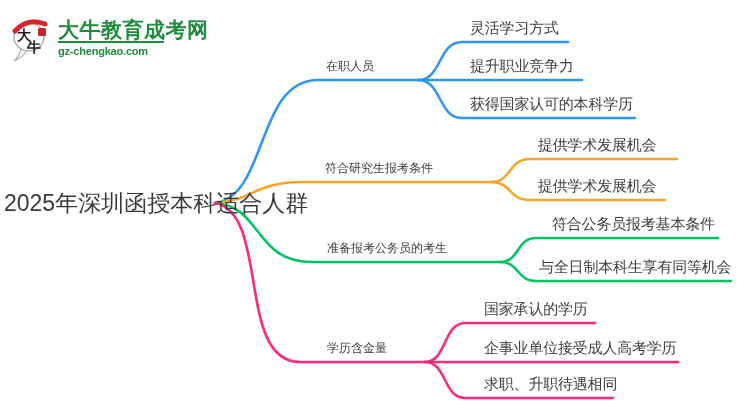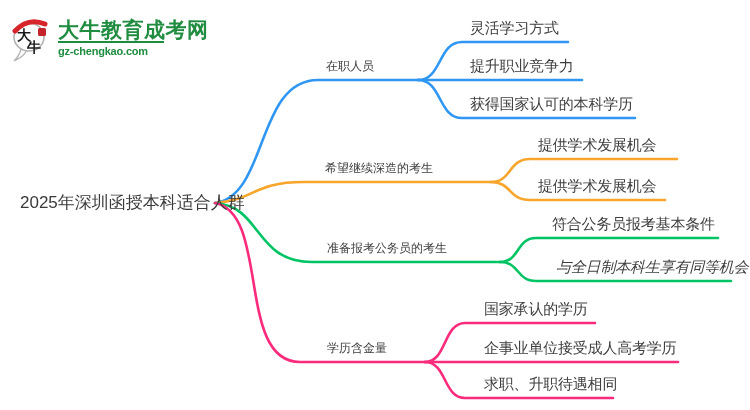--- a/index.html
+++ b/index.html
@@ -6,21 +6,21 @@
   #canvas{
     position:relative;width:750px;height:410px;background:#ffffff;overflow:hidden;
     font-family:"Liberation Sans","DejaVu Sans",sans-serif;
   }
   #edges{position:absolute;left:0;top:0;width:750px;height:410px;}
   .node-label{position:absolute;white-space:nowrap;color:#3e3e3e;}
   .node-label.main{font-size:12px;line-height:20px;}
   .node-label.sub{font-size:15px;line-height:20px;letter-spacing:-0.2px;}
   .root-label{
     position:absolute;left:4px;top:192px;width:210px;height:22px;line-height:22px;
-    font-size:17px;color:#3a3a3a;text-align:right;white-space:nowrap;margin-left:16px;
+    font-size:23px;color:#3a3a3a;text-align:right;white-space:nowrap;
   }
   .logo{position:absolute;left:12px;top:14px;width:175px;height:52px;cursor:pointer;}
   .logo-icon{position:absolute;left:0;top:2px;}
   .logo-title{
     position:absolute;left:46px;top:7px;font-size:21px;font-weight:bold;
     color:#1f8c40;line-height:17px;white-space:nowrap;letter-spacing:0.5px;
   }
   .logo-divider{position:absolute;left:46px;top:27px;width:106px;height:2px;background:#1f8c40;}
   .logo-domain{
     position:absolute;left:46px;top:30px;font-size:11px;font-weight:bold;
@@ -65,22 +65,22 @@
 
   <div class="root-label">2025年深圳函授本科适合人群</div>
 
   <div id="labels">
       <div class="node-label sub" style="left: 470px; top: 18px;">灵活学习方式</div>
       <div class="node-label sub" style="left: 470px; top: 56px;">提升职业竞争力</div>
       <div class="node-label sub" style="left: 470px; top: 94px;">获得国家认可的本科学历</div>
       <div class="node-label main" style="left: 326px; top: 56px;">在职人员</div>
       <div class="node-label sub" style="left: 538px; top: 135px;">提供学术发展机会</div>
       <div class="node-label sub" style="left: 538px; top: 176px; text-align: right;">提供学术发展机会</div>
-      <div class="node-label main" style="left: 325px; top: 158px;">希望继续深造的考生</div>
+      <div class="node-label main" style="left: 325px; top: 158px;">符合研究生报考条件</div>
       <div class="node-label sub" style="left: 552px; top: 214px;">符合公务员报考基本条件</div>
-      <div class="node-label sub" style="left: 556px; top: 257px; font-style: italic;">与全日制本科生享有同等机会</div>
+      <div class="node-label sub" style="left: 539px; top: 257px;">与全日制本科生享有同等机会</div>
       <div class="node-label main" style="left: 327px; top: 238px;">准备报考公务员的考生</div>
       <div class="node-label sub" style="left: 484px; top: 299px;">国家承认的学历</div>
       <div class="node-label sub" style="left: 484px; top: 338px;">企事业单位接受成人高考学历</div>
       <div class="node-label sub" style="left: 484px; top: 374px;">求职、升职待遇相同</div>
       <div class="node-label main" style="left: 327px; top: 338px;">学历含金量</div>
     </div>
 </div>
 
 </body></html>

